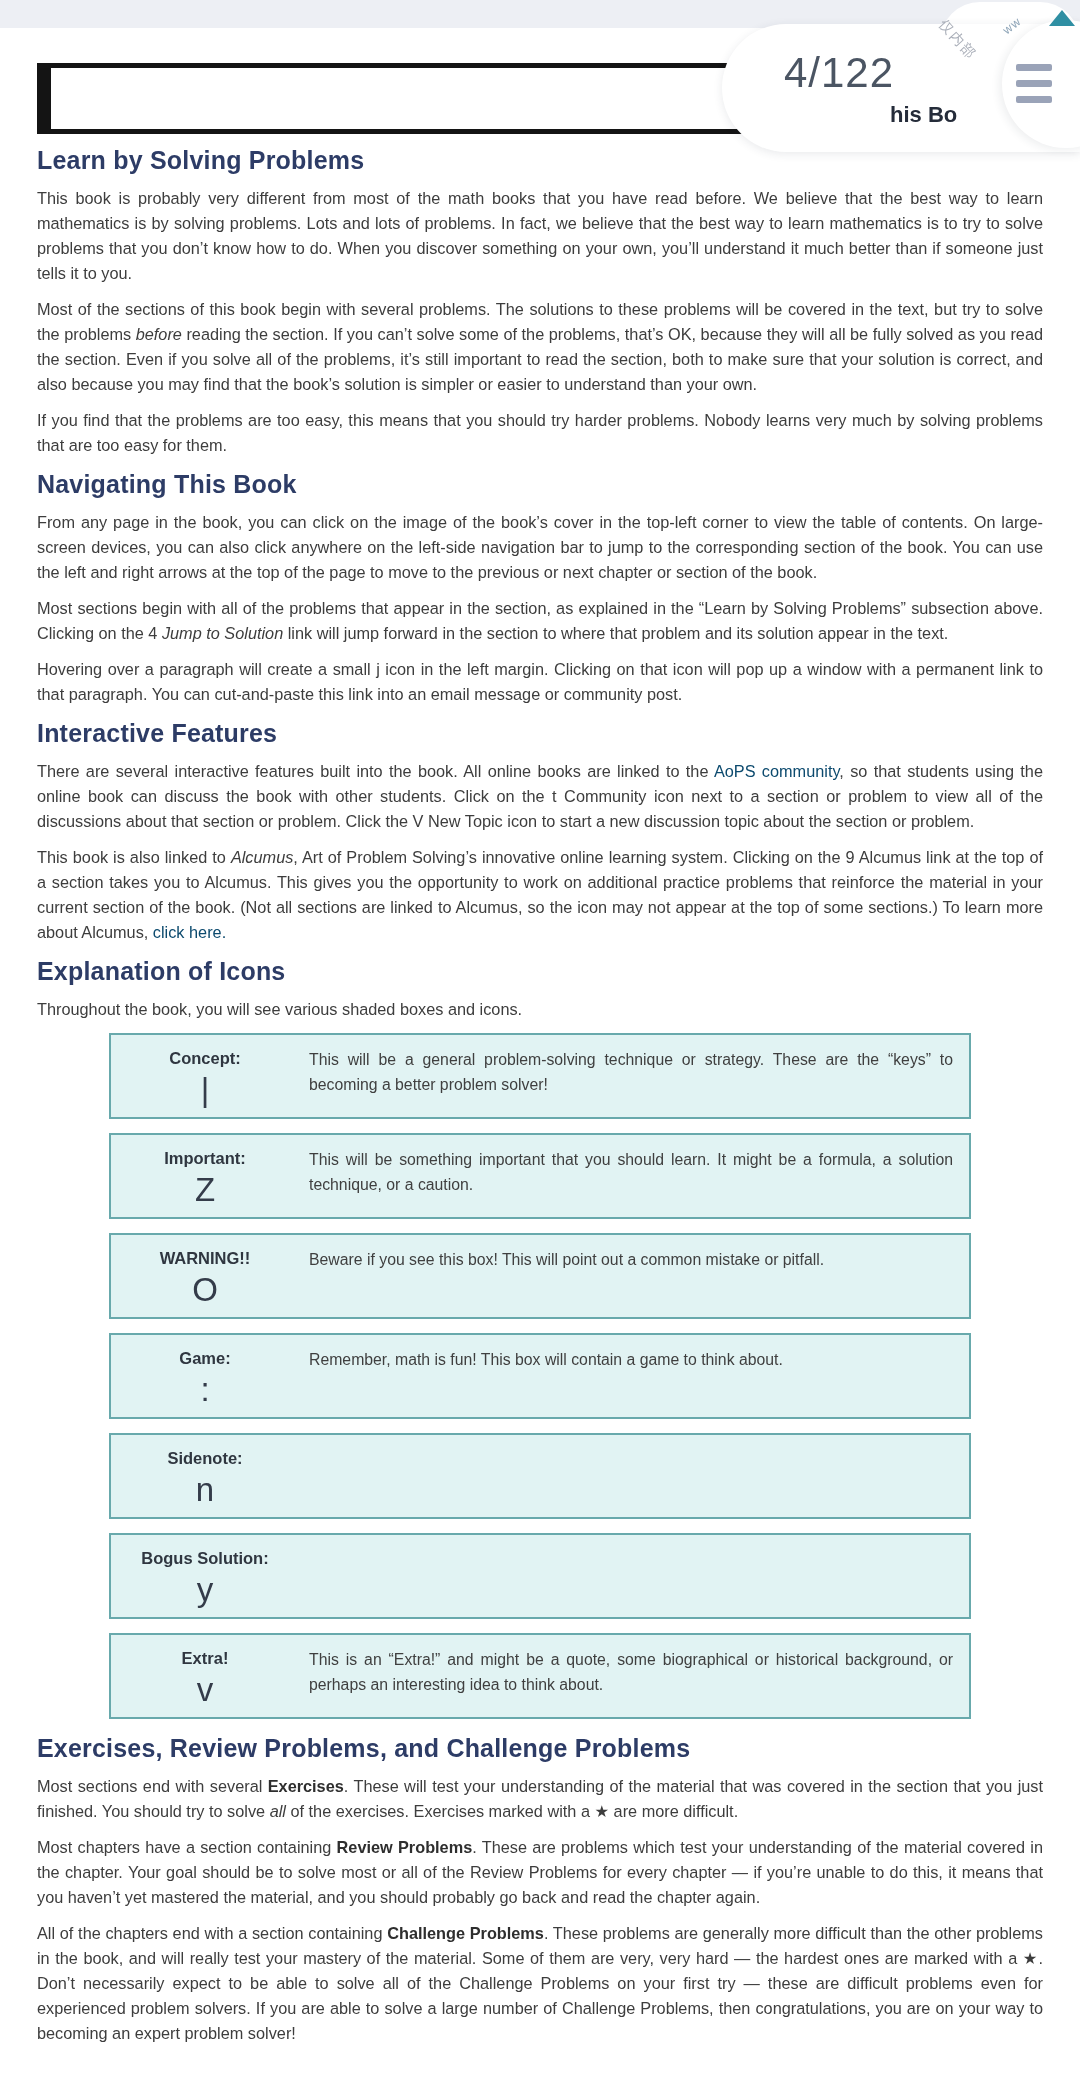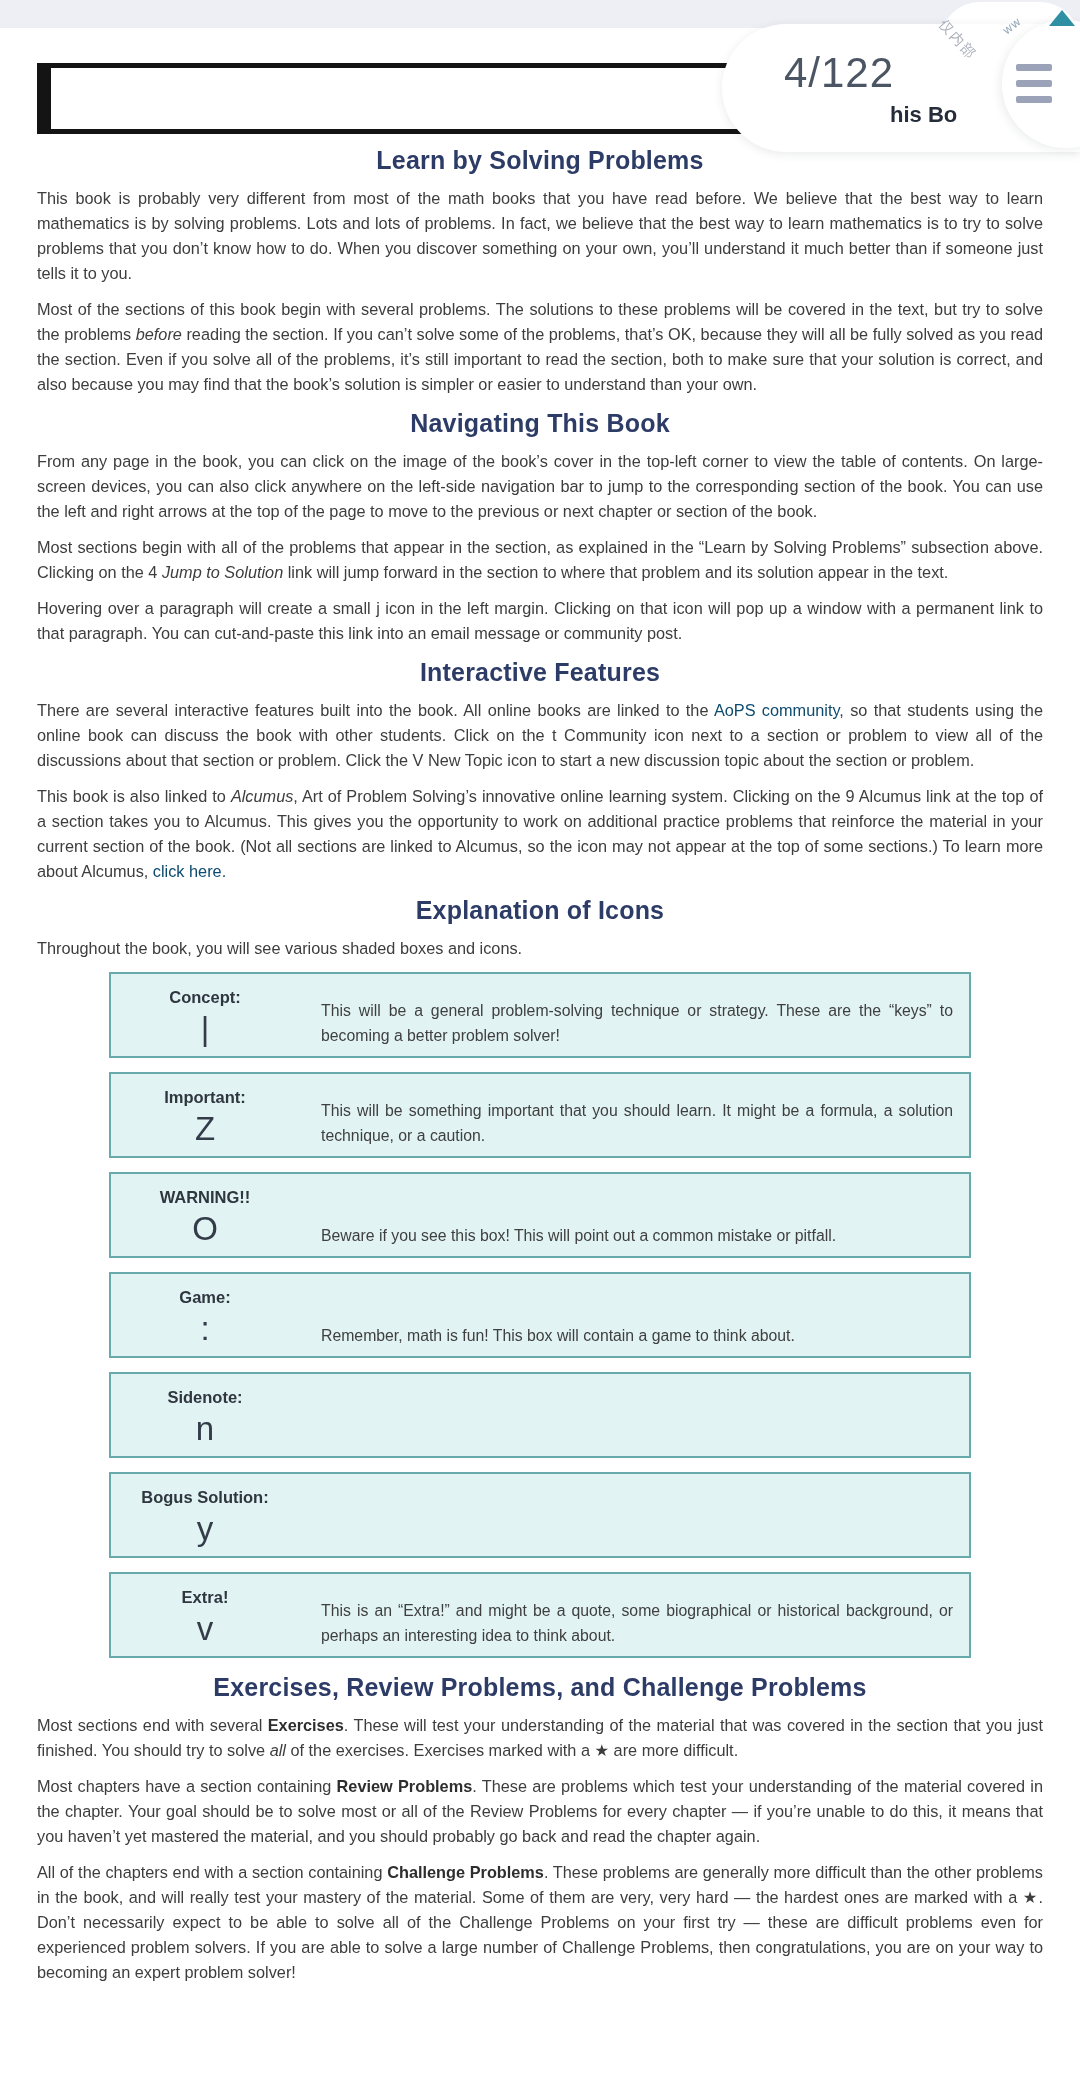--- a/index.html
+++ b/index.html
@@ -17,33 +17,33 @@
     position:absolute; top:0; left:0; width:1080px;
     padding:63px 37px 10px 37px; background:transparent; z-index:1;
   }
   .navbox {
     width:1006px; height:71px; background:#ffffff;
     border:5px solid #141414; border-left-width:14px;
     margin-bottom:4px;
   }
   h2 {
     font-size:25px; line-height:30px; font-weight:700; color:#2d3c66;
-    margin:11px 0 11px 0; letter-spacing:0.2px;text-align:center;
+    margin:11px 0 11px 0; letter-spacing:0.2px;
   }
   p.body {
     font-size:16.3px; line-height:25px; margin:0 0 11px 0;
     text-align:justify; color:#3d3d3d;
   }
   p.body em { }
   p.body strong { font-weight:700; color:#2e2e2e; }
   a.link { color:#0c4a6e; text-decoration:none; cursor:pointer; }
   .iconbox {
     width:862px; min-height:78px; margin:0 auto 14px auto;
     background:#e1f3f3; border:2px solid #68a9ac;
-    display:flex; align-items:flex-end; padding:10px 16px 8px 10px;gap:12px;
+    display:flex; align-items:flex-start; padding:10px 16px 8px 10px;
   }
   .iconbox-left {
     width:168px; flex:0 0 168px; text-align:center; padding-top:2px;
   }
   .iconbox-label {
     font-size:16.5px; font-weight:700; color:#2f3640; line-height:22px;
   }
   .iconbox-glyph {
     font-size:33px; line-height:38px; color:#343c4a; font-weight:400;
     margin-top:2px;
@@ -104,20 +104,21 @@
 
 <div class="topstrip"></div>
 
 <div class="content">
 
   <div class="navbox"></div>
 
   <h2>Learn by Solving Problems</h2>
   <p class="body"><span>This book is probably very different from most of the math books that you have read before. We believe that the best way to learn mathematics is by solving problems. Lots and lots of problems. In fact, we believe that the best way to learn mathematics is to try to solve problems that you don’t know how to do. When you discover something on your own, you’ll understand it much better than if someone just tells it to you.</span></p>
   <p class="body"><span>Most of the sections of this book begin with several problems. The solutions to these problems will be covered in the text, but try to solve the problems </span><em>before</em><span> reading the section. If you can’t solve some of the problems, that’s OK, because they will all be fully solved as you read the section. Even if you solve all of the problems, it’s still important to read the section, both to make sure that your solution is correct, and also because you may find that the book’s solution is simpler or easier to understand than your own.</span></p>
+  <p class="body"><span>If you find that the problems are too easy, this means that you should try harder problems. Nobody learns very much by solving problems that are too easy for them.</span></p>
 
   <h2>Navigating This Book</h2>
   <p class="body"><span>From any page in the book, you can click on the image of the book’s cover in the top-left corner to view the table of contents. On large-screen devices, you can also click anywhere on the left-side navigation bar to jump to the corresponding section of the book. You can use the left and right arrows at the top of the page to move to the previous or next chapter or section of the book.</span></p>
   <p class="body"><span>Most sections begin with all of the problems that appear in the section, as explained in the “Learn by Solving Problems” subsection above. Clicking on the 4 </span><em>Jump to Solution</em><span> link will jump forward in the section to where that problem and its solution appear in the text.</span></p>
   <p class="body"><span>Hovering over a paragraph will create a small j icon in the left margin. Clicking on that icon will pop up a window with a permanent link to that paragraph. You can cut-and-paste this link into an email message or community post.</span></p>
 
   <h2>Interactive Features</h2>
   <p class="body"><span>There are several interactive features built into the book. All online books are linked to the </span><a class="link">AoPS community</a><span>, so that students using the online book can discuss the book with other students. Click on the t Community icon next to a section or problem to view all of the discussions about that section or problem. Click the V New Topic icon to start a new discussion topic about the section or problem.</span></p>
   <p class="body"><span>This book is also linked to </span><em>Alcumus</em><span>, Art of Problem Solving’s innovative online learning system. Clicking on the 9 Alcumus link at the top of a section takes you to Alcumus. This gives you the opportunity to work on additional practice problems that reinforce the material in your current section of the book. (Not all sections are linked to Alcumus, so the icon may not appear at the top of some sections.) To learn more about Alcumus, </span><a class="link">click here.</a></p>
 

